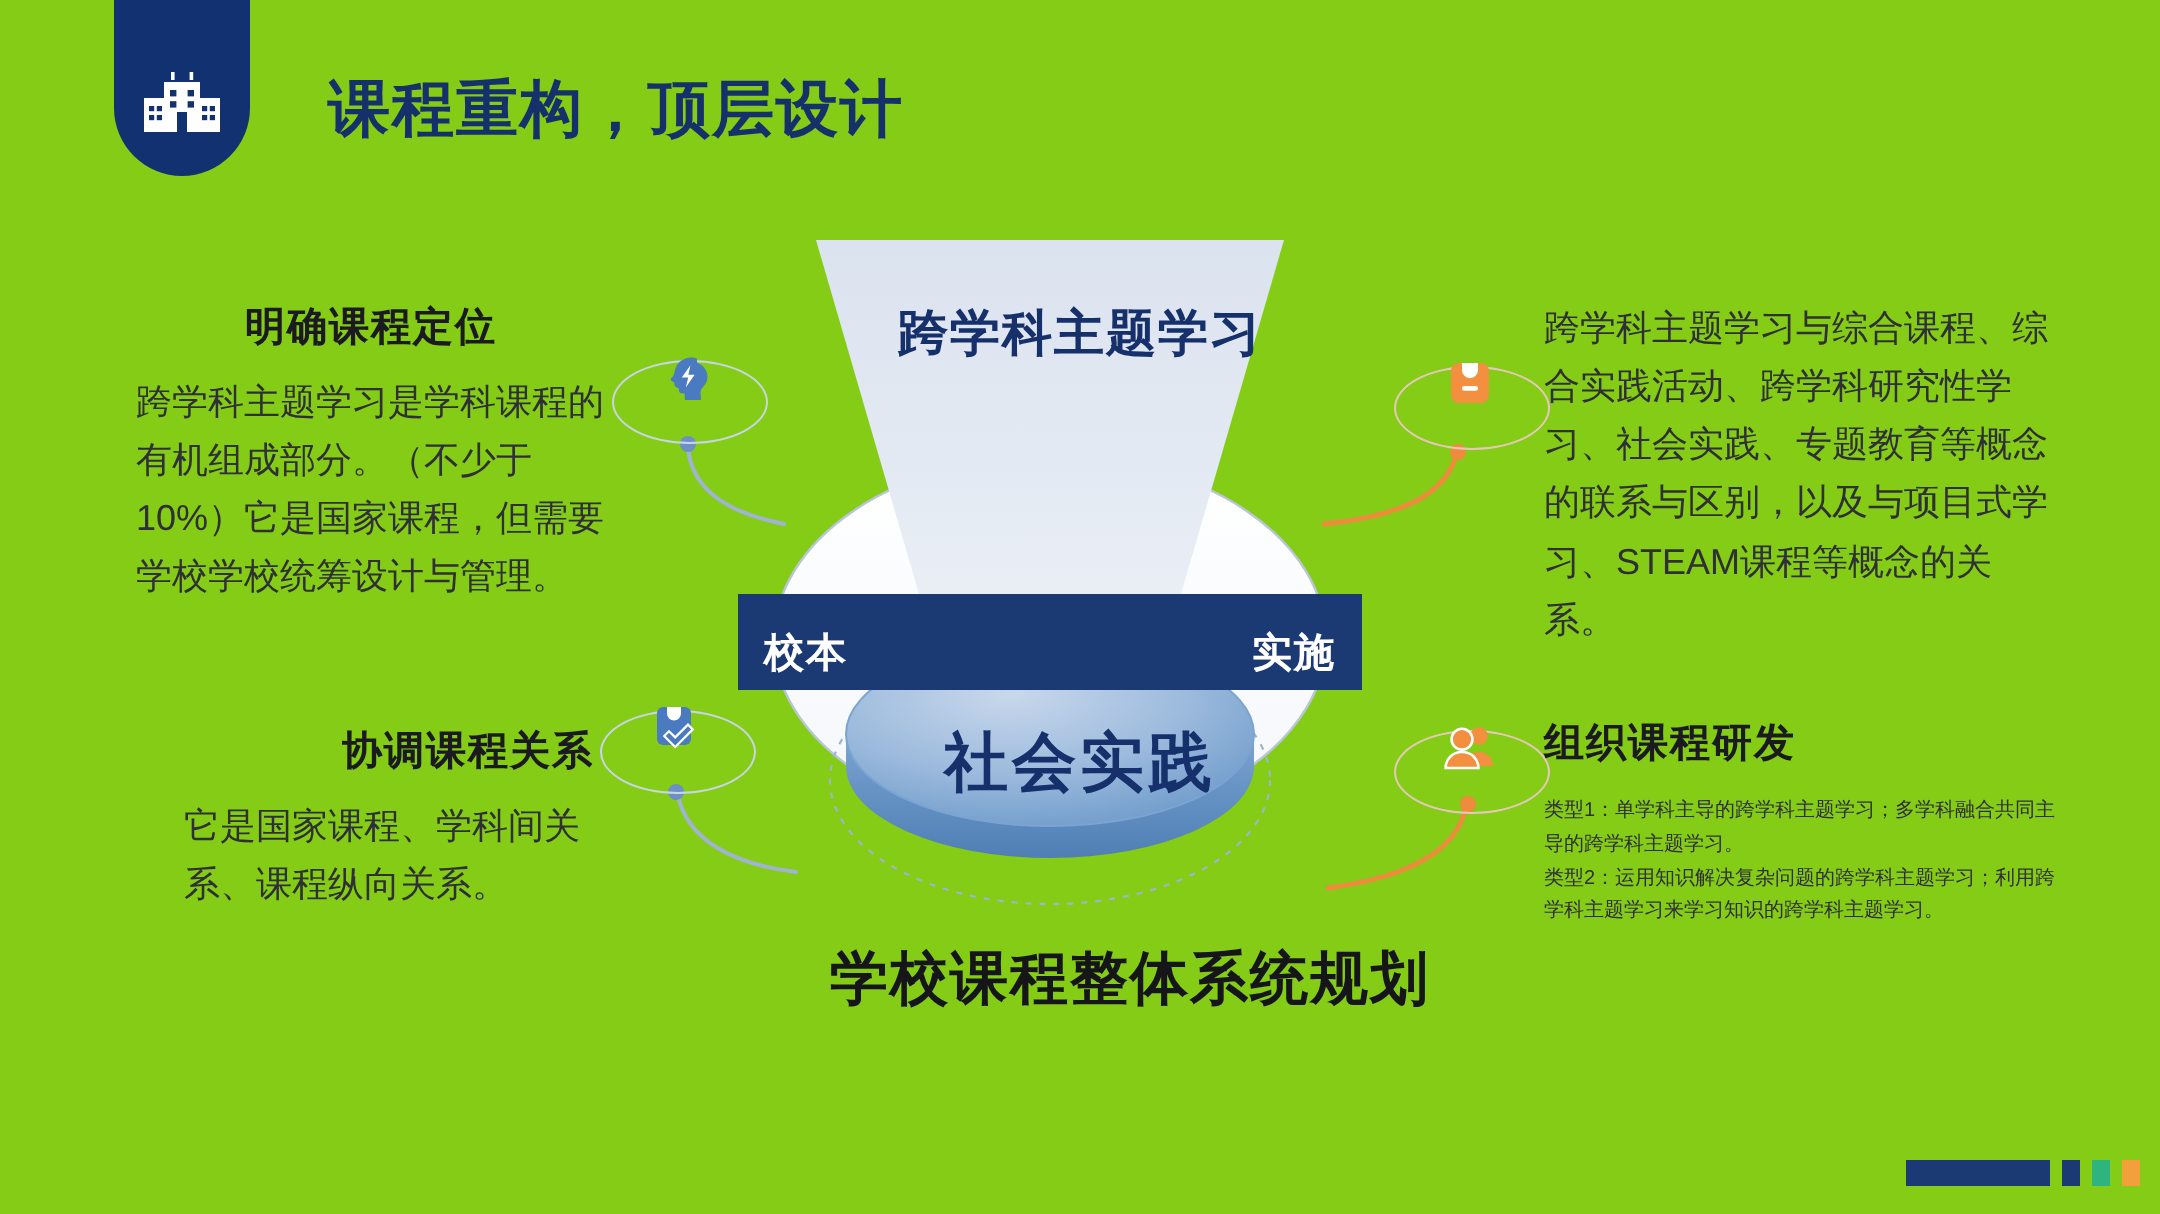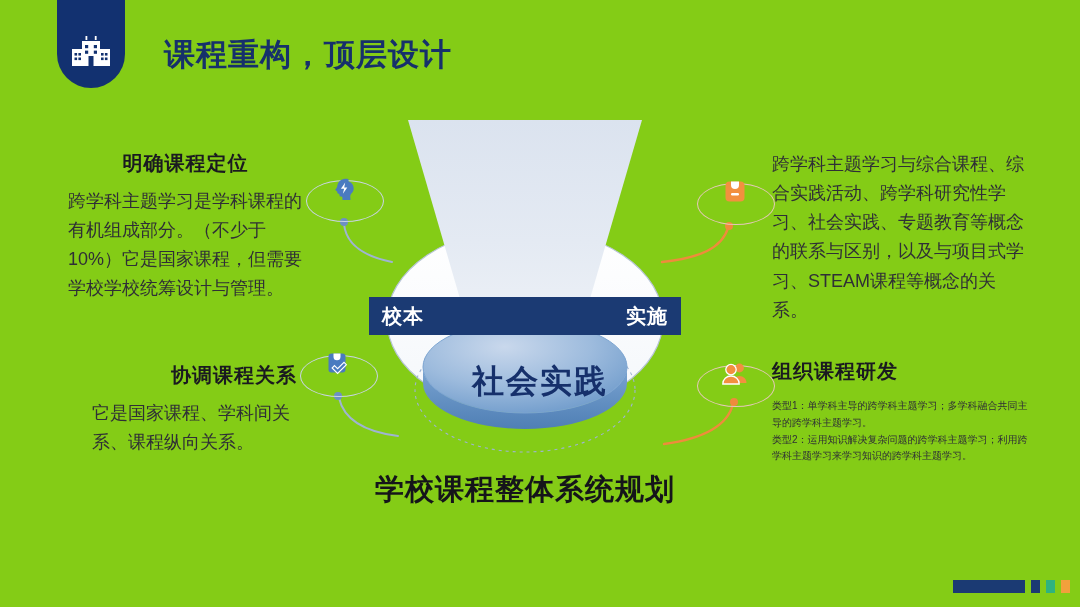--- a/index.html
+++ b/index.html
@@ -58,21 +58,21 @@
     font-family: "Liberation Serif", "DejaVu Serif", serif;
     font-weight: bold;
     font-size: 25px;
     color: #16306b;
     letter-spacing: 1px;
     white-space: nowrap;
   }
   .band {
     position: absolute;
     left: 369px;
-    top: 297px;
+    top: 307px;
     width: 312px;
     height: 38px;
     background: #1b3a73;
     display: flex;
     align-items: center;
     justify-content: space-between;
     padding: 0 13px;
     box-sizing: border-box;
     gap: 28px;
   }
@@ -94,21 +94,21 @@
     font-size: 32px;
     color: #16306b;
     letter-spacing: 2px;
     white-space: nowrap;
   }
   .bottom-caption {
     position: absolute;
     left: 335px;
     top: 470px;
     width: 380px;
-    text-align: center;
+    text-align: right;
     font-family: "Liberation Serif", "DejaVu Serif", serif;
     font-weight: bold;
     font-size: 29px;
     color: #15151a;
     letter-spacing: 1px;
     white-space: nowrap;
   }
 
   
   .blk { position: absolute; }
@@ -254,20 +254,21 @@
     <path d="M 339 398 C 344 420, 366 432, 398 436" fill="none" stroke="#9fb4d2" stroke-width="2" stroke-linecap="round"></path>
     <circle cx="338" cy="396" r="4" fill="#6d90c4"></circle>
 
     <path d="M 728 228 C 722 248, 700 258, 662 262" fill="none" stroke="#ef8b3c" stroke-width="2.4" stroke-linecap="round"></path>
     <circle cx="729" cy="226" r="4" fill="#ef8b3c"></circle>
 
     <path d="M 733 404 C 728 424, 708 438, 664 444" fill="none" stroke="#ef8b3c" stroke-width="2.4" stroke-linecap="round"></path>
     <circle cx="734" cy="402" r="4" fill="#ef8b3c"></circle>
   </svg>
 
+  <div class="funnel-label">跨学科主题学习</div>
   <div class="band">
     <span>校本</span>
     <span>实施</span>
   </div>
   <div class="core-label">社会实践</div>
   <div class="bottom-caption">学校课程整体系统规划</div>
 
   <div class="icon-node" id="icon-tl">
     <div class="ring blue"></div>
     <span class="glyph">

